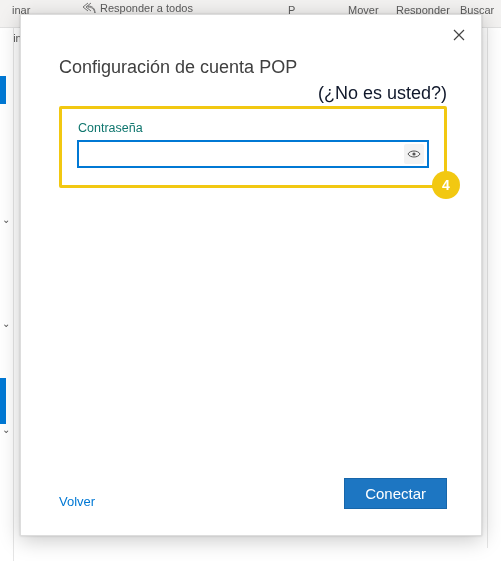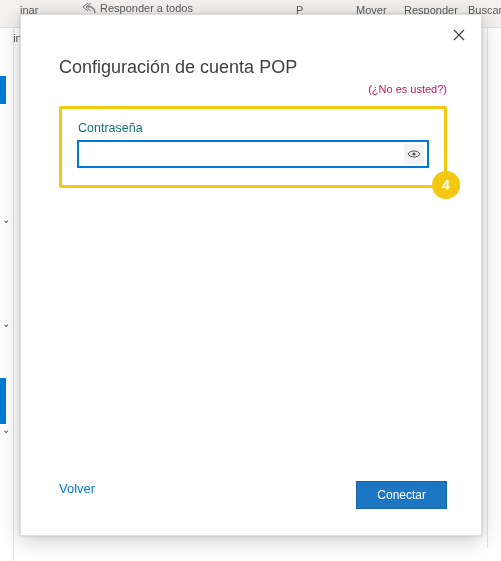--- a/index.html
+++ b/index.html
@@ -25,21 +25,21 @@
       right: 0;
       height: 28px;
       display: flex;
       align-items: flex-start;
       color: #5b5b5b;
       font-size: 11px;
       border-bottom: 1px solid #e1e1e1;
       background: #f3f2f1;
     }
     .bg-ribbon .rb-item {
-      padding: 4px 8px 0 20px;
+      padding: 4px 8px 0 12px;
       white-space: nowrap;
     }
     .bg-ribbon .rb-reply {
       display: flex;
       align-items: center;
       gap: 4px;
       position: absolute;
       left: 82px;
       top: 2px;
       justify-content: space-between;
@@ -118,22 +118,22 @@
     .email {
       font-size: 12px;
       color: #555;
       margin-top: 2px;
       margin-left: 6px;
     }
     .notyou {
       position: absolute;
       right: 0;
       top: 26px;
-      font-size: 11px;
-      color: #be185d;
+      font-size: 18px;
+      color: #0f172a;
       cursor: pointer;
     }
     .field-block {
       position: relative;
       margin-top: 28px;
       border: 3px solid #f2c811;
       border-radius: 2px;
       padding: 12px 16px 18px 16px;
     }
     .field-label {
@@ -182,33 +182,33 @@
       align-items: center;
       justify-content: center;
       font-size: 14px;
     }
     .dlg-footer {
       position: absolute;
       left: 38px;
       right: 34px;
       bottom: 26px;
       display: flex;
-      align-items: flex-start;
+      align-items: flex-end;
       justify-content: space-between;
     }
     .back-link {
       color: #0078d4;
       font-size: 13px;
       cursor: pointer;
     }
     .connect-btn {
       background: #1d76c2;
       color: #fff;
       border: 1px solid #1766aa;
-      font-size: 12px;
+      font-size: 15px;
       padding: 6px 20px;
       cursor: pointer;
     }
   </style>
 </head>
 <body>
 
 <div class="bg-ribbon">
   <span class="rb-item">inar</span>
   <span class="rb-reply">

